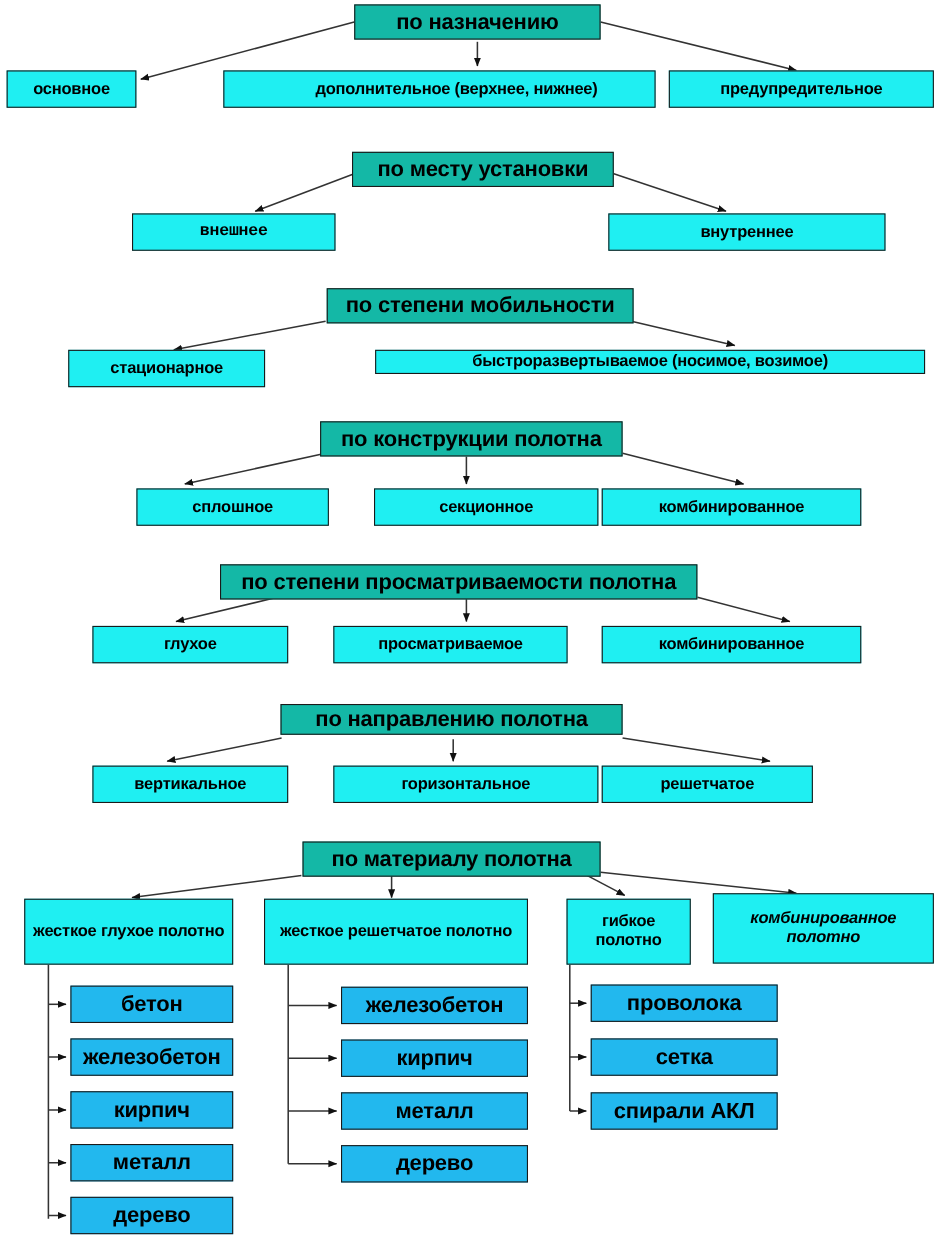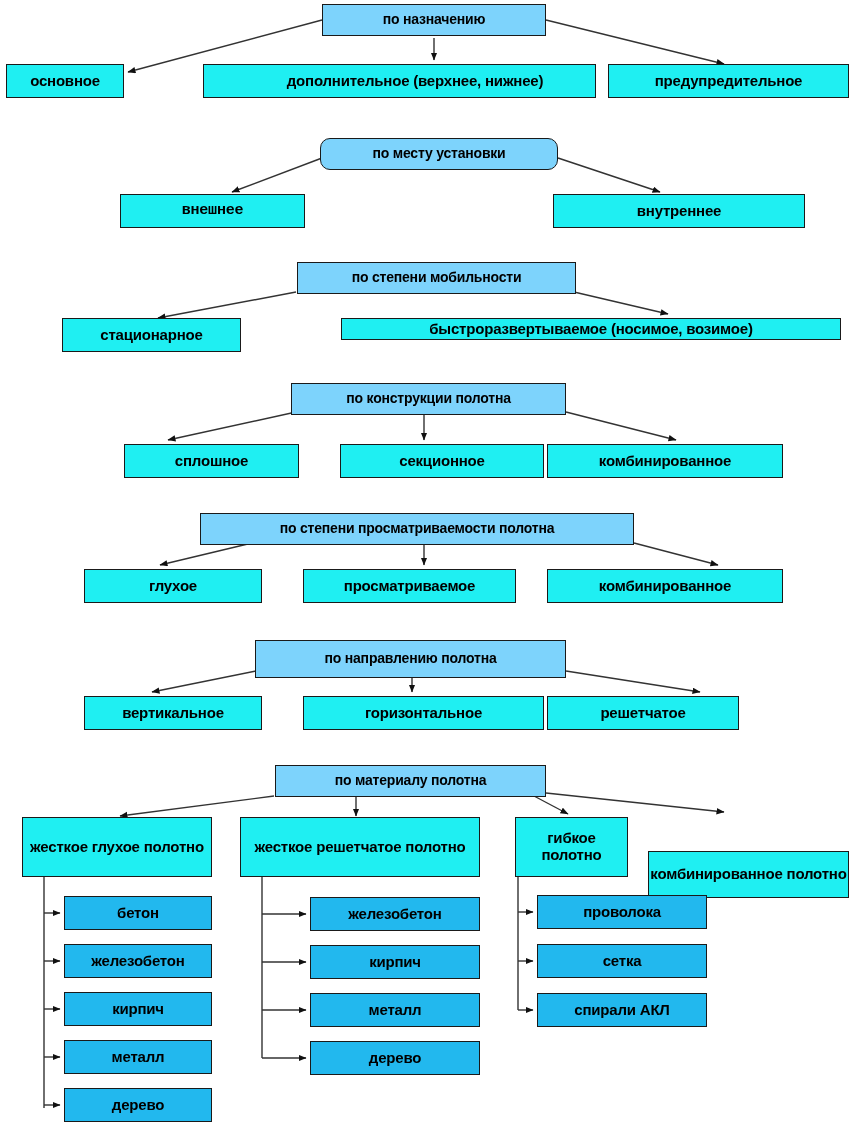--- a/index.html
+++ b/index.html
@@ -2,23 +2,23 @@
 <html><head>
 <meta charset="utf-8">
 <style>
   html,body{margin:0;padding:0;background:#ffffff;}
   body{font-family:"Liberation Sans", sans-serif;}
   #stage{position:relative;width:857px;height:1128px;background:#ffffff;overflow:hidden;}
   svg.edges{position:absolute;left:0;top:0;width:857px;height:1128px;pointer-events:none;}
   .node{position:absolute;box-sizing:border-box;border:1px solid #1a1a1a;
         display:flex;align-items:center;justify-content:center;text-align:center;
         font-weight:bold;color:#000000;line-height:1.12;letter-spacing:-0.2px;}
-  .head{background:#7dd3fc;font-size:14px;}
+  .head{background:#14b8a6;font-size:20px;}
   .leaf{background:#1FEFF2;font-size:15px;}
-  .sub{background:#22B8EE;font-size:15px;}
+  .sub{background:#22B8EE;font-size:20px;}
   .leaf.two{font-size:15px;}
 </style>
 </head>
 <body>
 
 <div id="stage">
 
   <svg class="edges" viewBox="0 0 857 1128">
     <defs>
       <marker id="ah" markerWidth="9" markerHeight="9" refX="7.5" refY="3.2" orient="auto" markerUnits="userSpaceOnUse">
@@ -76,49 +76,49 @@
       <path d="M518,961 L533,961"></path>
       <path d="M518,1010 L533,1010"></path>
     </g>
   </svg>
 
   <div class="node head" style="left:322px;top:4px;width:224px;height:32px;">по назначению</div>
   <div class="node leaf" style="left:6px;top:64px;width:118px;height:34px;">основное</div>
   <div class="node leaf" style="left:203px;top:64px;width:393px;height:34px;padding-left:31px;">дополнительное (верхнее, нижнее)</div>
   <div class="node leaf" style="left:608px;top:64px;width:241px;height:34px;">предупредительное</div>
 
-  <div class="node head" style="left:320px;top:138px;width:238px;height:32px;border-radius:10px;">по месту установки</div>
+  <div class="node head" style="left:320px;top:138px;width:238px;height:32px;">по месту установки</div>
   <div class="node leaf" style="left:120px;top:194px;width:185px;height:34px;font-family:Liberation Mono, monospace;">внешнее</div>
   <div class="node leaf" style="left:553px;top:194px;width:252px;height:34px;">внутреннее</div>
 
   <div class="node head" style="left:297px;top:262px;width:279px;height:32px;">по степени мобильности</div>
   <div class="node leaf" style="left:62px;top:318px;width:179px;height:34px;">стационарное</div>
   <div class="node leaf" style="left:341px;top:318px;width:500px;height:22px;">быстроразвертываемое (носимое, возимое)</div>
 
   <div class="node head" style="left:291px;top:383px;width:275px;height:32px;">по конструкции полотна</div>
   <div class="node leaf" style="left:124px;top:444px;width:175px;height:34px;">сплошное</div>
   <div class="node leaf" style="left:340px;top:444px;width:204px;height:34px;">секционное</div>
   <div class="node leaf" style="left:547px;top:444px;width:236px;height:34px;">комбинированное</div>
 
   <div class="node head" style="left:200px;top:513px;width:434px;height:32px;">по степени просматриваемости полотна</div>
   <div class="node leaf" style="left:84px;top:569px;width:178px;height:34px;">глухое</div>
   <div class="node leaf" style="left:303px;top:569px;width:213px;height:34px;">просматриваемое</div>
   <div class="node leaf" style="left:547px;top:569px;width:236px;height:34px;">комбинированное</div>
 
-  <div class="node head" style="left:255px;top:640px;width:311px;height:38px;">по направлению полотна</div>
+  <div class="node head" style="left:255px;top:640px;width:311px;height:28px;">по направлению полотна</div>
   <div class="node leaf" style="left:84px;top:696px;width:178px;height:34px;">вертикальное</div>
   <div class="node leaf" style="left:303px;top:696px;width:241px;height:34px;">горизонтальное</div>
   <div class="node leaf" style="left:547px;top:696px;width:192px;height:34px;">решетчатое</div>
 
   <div class="node head" style="left:275px;top:765px;width:271px;height:32px;">по материалу полотна</div>
 
   <div class="node leaf two" style="left:22px;top:817px;width:190px;height:60px;">жесткое глухое полотно</div>
   <div class="node leaf two" style="left:240px;top:817px;width:240px;height:60px;">жесткое решетчатое полотно</div>
   <div class="node leaf two" style="left:515px;top:817px;width:113px;height:60px;">гибкое полотно</div>
-  <div class="node leaf two" style="left:648px;top:851px;width:201px;height:47px;">комбинированное полотно</div>
+  <div class="node leaf two" style="left:648px;top:812px;width:201px;height:64px;font-style:italic;">комбинированное полотно</div>
 
   <div class="node sub" style="left:64px;top:896px;width:148px;height:34px;">бетон</div>
   <div class="node sub" style="left:64px;top:944px;width:148px;height:34px;">железобетон</div>
   <div class="node sub" style="left:64px;top:992px;width:148px;height:34px;">кирпич</div>
   <div class="node sub" style="left:64px;top:1040px;width:148px;height:34px;">металл</div>
   <div class="node sub" style="left:64px;top:1088px;width:148px;height:34px;">дерево</div>
 
   <div class="node sub" style="left:310px;top:897px;width:170px;height:34px;">железобетон</div>
   <div class="node sub" style="left:310px;top:945px;width:170px;height:34px;">кирпич</div>
   <div class="node sub" style="left:310px;top:993px;width:170px;height:34px;">металл</div>

